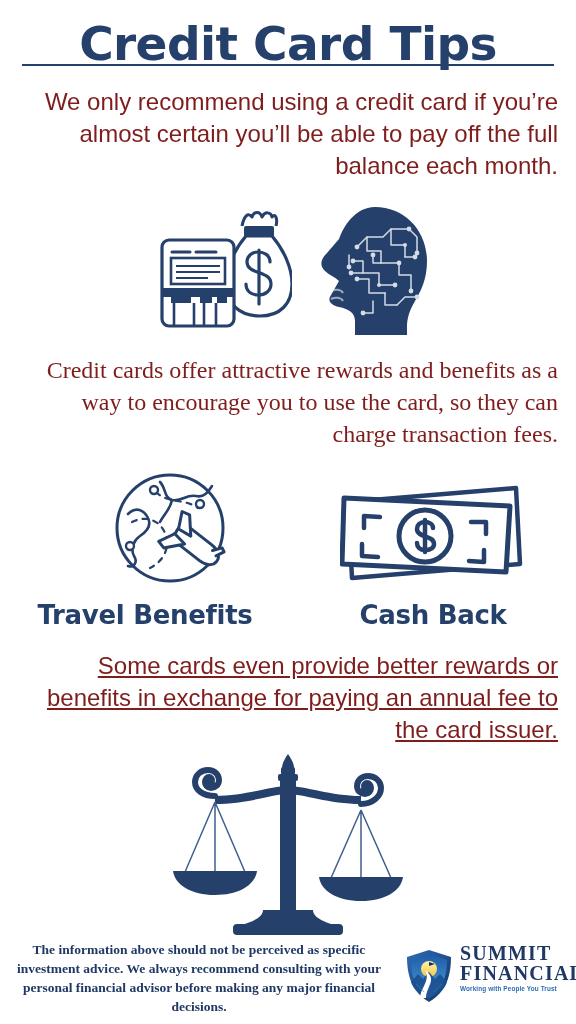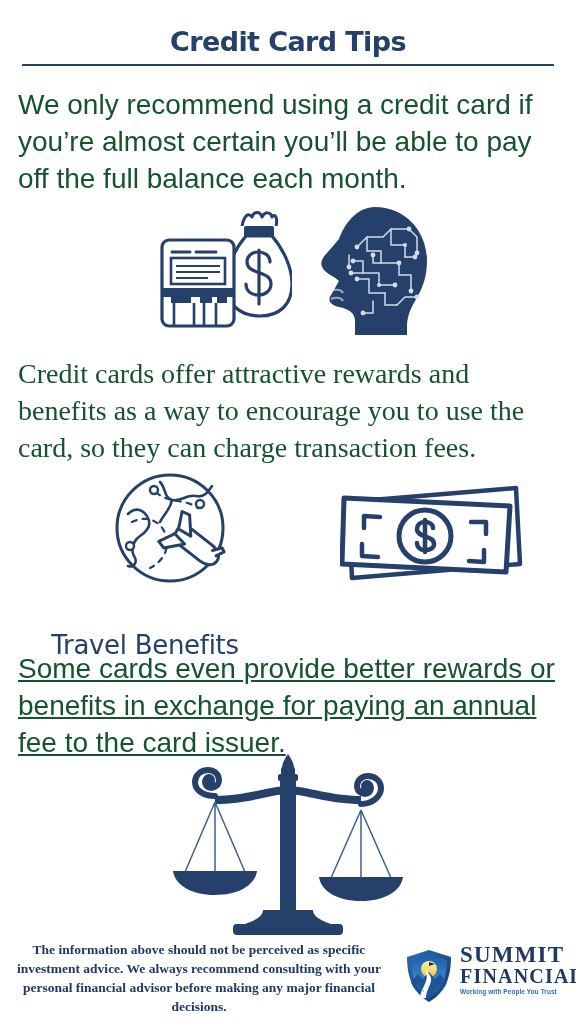--- a/index.html
+++ b/index.html
@@ -7,55 +7,54 @@
     width:576px;height:1024px;overflow:hidden;position:relative;
     font-family:"Liberation Sans",sans-serif;
     color:#25406B;
     -webkit-font-smoothing:antialiased;
   }
   .page{position:relative;width:576px;height:1024px;background:#fff;}
 
   
   .title-wrap{position:absolute;left:0;top:20px;width:576px;text-align:center;}
   .title{
-    font-size:27px;font-weight:bold;color:#25406B;
-    letter-spacing:-0.6px;line-height:1;margin:8px;
+    font-size:47px;font-weight:bold;color:#25406B;
+    letter-spacing:-0.6px;line-height:1;margin:0;
     font-family:"DejaVu Sans","Liberation Sans",sans-serif;
   }
   .title-rule{
     position:absolute;left:22px;top:64px;width:532px;height:2px;
     background:#25406B;
   }
 
   
   .para{
-    position:absolute;left:18px;width:540px;text-align:left;
-    font-size:28px;line-height:1.33;color:#14532d;font-weight:400;
+    position:absolute;left:18px;width:540px;text-align:right;
+    font-size:24px;line-height:1.33;color:#7f1d1d;font-weight:400;
     font-family:"Liberation Sans",sans-serif;
   }
   #para1{top:86px;}
   #para2{top:355px;font-family:Liberation Serif, serif;}
   #para3{top:650px;text-decoration:underline;}
 
   
   .icons1{position:absolute;left:0;top:205px;width:576px;height:130px;}
   .atm-money{position:absolute;left:160px;top:5px;}
   .brain-head{position:absolute;left:305px;top:0px;}
 
   
   .icons2{position:absolute;left:0;top:468px;width:576px;height:125px;}
   .globe{position:absolute;left:112px;top:2px;}
   .cash{position:absolute;left:340px;top:12px;}
 
   .labels2{position:absolute;left:0;top:600px;width:576px;height:36px;}
   .lbl{
-    position:absolute;font-size:26px;font-weight:normal;color:#25406B;
+    position:absolute;font-size:26px;font-weight:bold;color:#25406B;
     letter-spacing:-0.3px;
     font-family:"DejaVu Sans","Liberation Sans",sans-serif;
-    margin-top:30px;
   }
   #lbl-travel{left:0;width:290px;text-align:center;}
   #lbl-cash{left:290px;width:286px;text-align:center;}
 
   
   .scale-wrap{position:absolute;left:0;top:752px;width:576px;height:185px;}
   .scale-svg{position:absolute;left:163px;top:0;}
 
   
   .footer{position:absolute;left:0;top:938px;width:576px;height:86px;}
@@ -64,21 +63,21 @@
     font-family:"Liberation Serif","DejaVu Serif",serif;
     font-size:13.5px;line-height:1.42;color:#1F3864;font-weight:bold;
   }
   .logo{position:absolute;left:404px;top:6px;width:165px;height:66px;}
   .logo-shield{position:absolute;left:0;top:4px;}
   .logo-text{position:absolute;left:56px;top:0px;width:112px;}
   .logo-name1,.logo-name2{
     font-family:"Liberation Serif","DejaVu Serif",serif;
     color:#1F3864;font-weight:bold;letter-spacing:1.2px;line-height:0.98;
   }
-  .logo-name1{font-size:23px;}
+  .logo-name1{font-size:20px;}
   .logo-name2{font-size:20px;}
   .logo-tag{
     font-family:"Liberation Sans",sans-serif;
     font-size:6.4px;color:#2E6CB5;font-weight:bold;letter-spacing:0.12px;
     margin-top:2px;white-space:nowrap;
   }
 </style>
 </head>
 <body>
 
@@ -207,20 +206,21 @@
 
       <circle cx="85" cy="56" r="26" stroke="#25406B" stroke-width="5" fill="#fff"></circle>
       <path d="M85 40 L85 72" stroke="#25406B" stroke-width="4.5" stroke-linecap="round"></path>
       <path d="M93 48 C93 44 89 42 85 42 C80 42 77 45 77 49 C77 58 94 55 94 64
                C94 68 90 70 85 70 C80 70 77 67 77 63" stroke="#25406B" stroke-width="4.5" fill="none" stroke-linecap="round"></path>
     </svg>
   </div>
 
   <div class="labels2">
     <div class="lbl" id="lbl-travel">Travel Benefits</div>
+    <div class="lbl" id="lbl-cash">Cash Back</div>
   </div>
 
   <div class="para" id="para3">Some cards even provide better rewards or benefits in exchange for paying an annual fee to the card issuer.</div>
 
   <div class="scale-wrap">
     <svg class="scale-svg" width="250" height="185" viewBox="0 0 250 185" fill="none">
 
       <path d="M125 2 C129 8 131 12 131 16 L119 16 C119 12 121 8 125 2 Z" fill="#25406B"></path>
       <rect x="118" y="15" width="14" height="8" rx="2" fill="#25406B"></rect>
       <rect x="115" y="22" width="20" height="7" rx="2" fill="#25406B"></rect>

